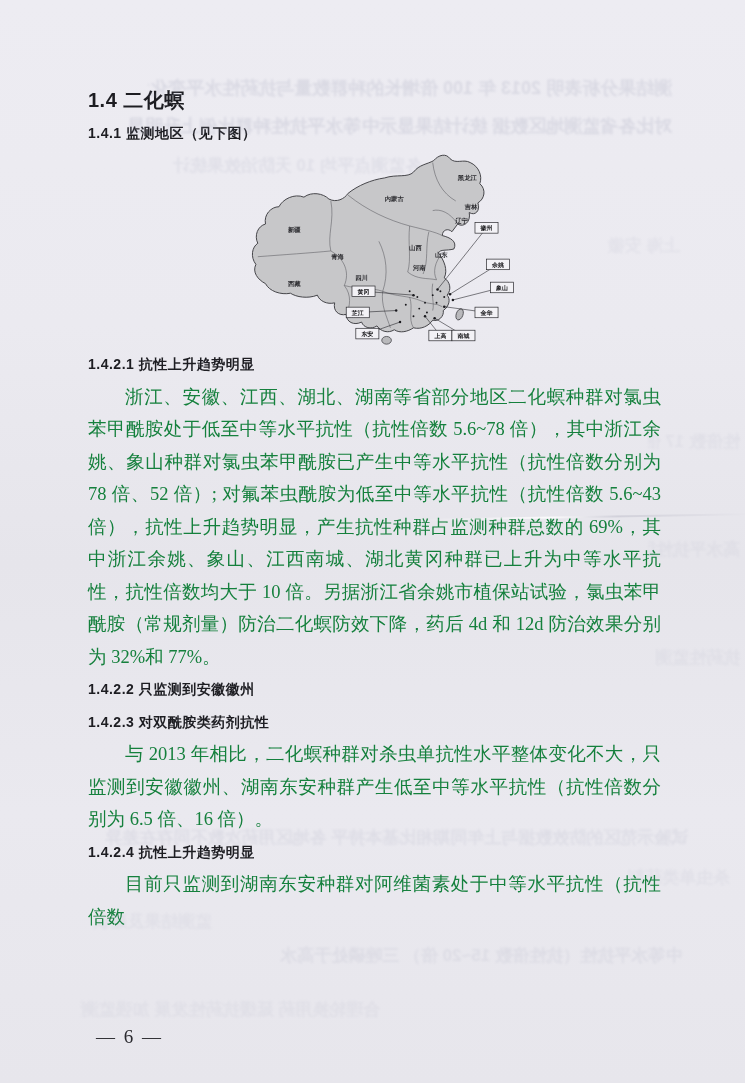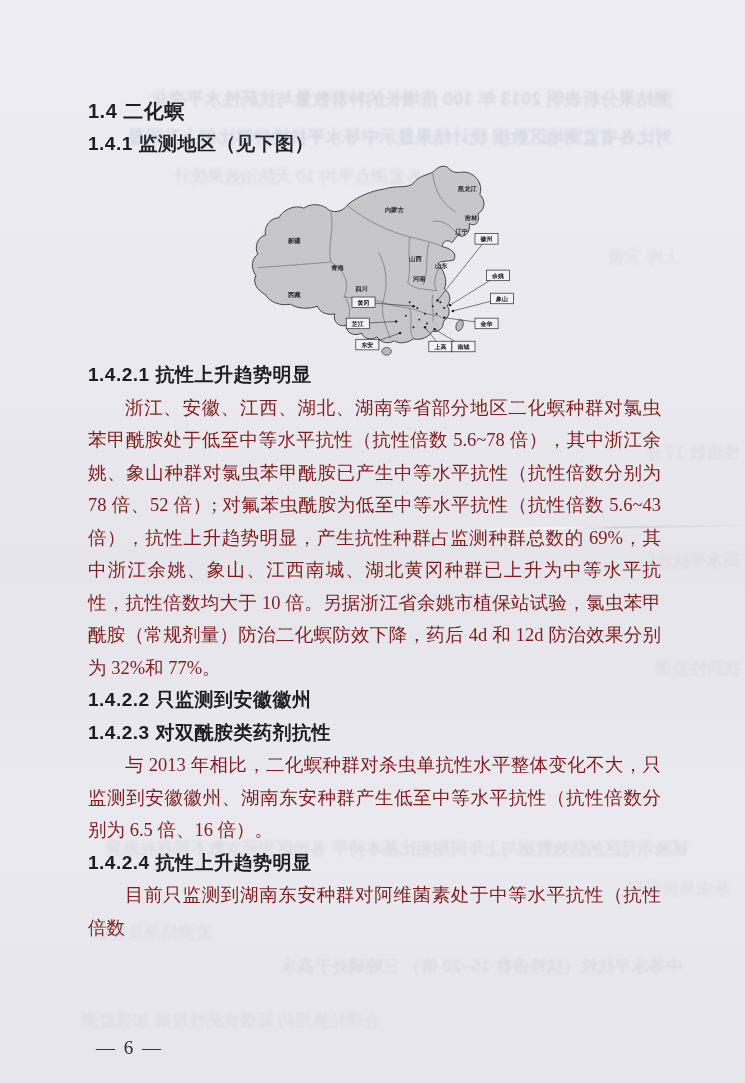--- a/index.html
+++ b/index.html
@@ -1,30 +1,30 @@
 <!DOCTYPE html>
 <html><head>
 <meta charset="utf-8">
 <style>
   html,body{margin:0;padding:0;}
   body{
     width:745px;height:1083px;position:relative;overflow:hidden;
     background:linear-gradient(180deg,#edecf2 0%,#ebeaf0 30%,#e6e5eb 52%,#eae9ef 75%,#e7e6ec 100%);
     font-family:"Liberation Serif",serif;color:#26262b;
   }
-  .page{position:absolute;inset:0;margin-top:11px;}
+  .page{position:absolute;inset:0;}
   .content{padding:84px 84px 0 88px;}
   .doc h2,.doc h3,.doc h4{
     margin:0;font-family:"Liberation Sans",sans-serif;font-weight:bold;color:#1d1d22;
-    font-size:19px;line-height:32.5px;letter-spacing:.5px;
+    font-size:14px;line-height:32.5px;letter-spacing:.5px;
   }
   .doc h2{font-size:20px;}
   .doc p{
     margin:0;font-size:18.5px;line-height:32.5px;text-indent:2em;
-    text-align:justify;text-justify:inter-ideograph;color:#7f1d1d;
+    text-align:justify;text-justify:inter-ideograph;color:#15803d;
   }
   .map-figure{width:295px;height:197px;margin:2px 125px 0 153px;position:relative;}
   .map-figure svg{display:block;}
   .map-land{fill:#c7c7c9;stroke:#3f3f44;stroke-width:1;}
   .map-border{fill:none;stroke:#55555c;stroke-width:.55;}
   .map-island{fill:#b9b9bc;stroke:#3f3f44;stroke-width:.8;}
   svg text{font-family:"Liberation Sans",sans-serif;}
   svg text.prov{font-size:6.6px;font-weight:bold;fill:#2c2c30;text-anchor:middle;}
   svg text.site{font-size:6.2px;font-weight:bold;fill:#141417;text-anchor:middle;}
   svg rect.sitebox{fill:#f3f2f6;stroke:#222226;stroke-width:.7;}

